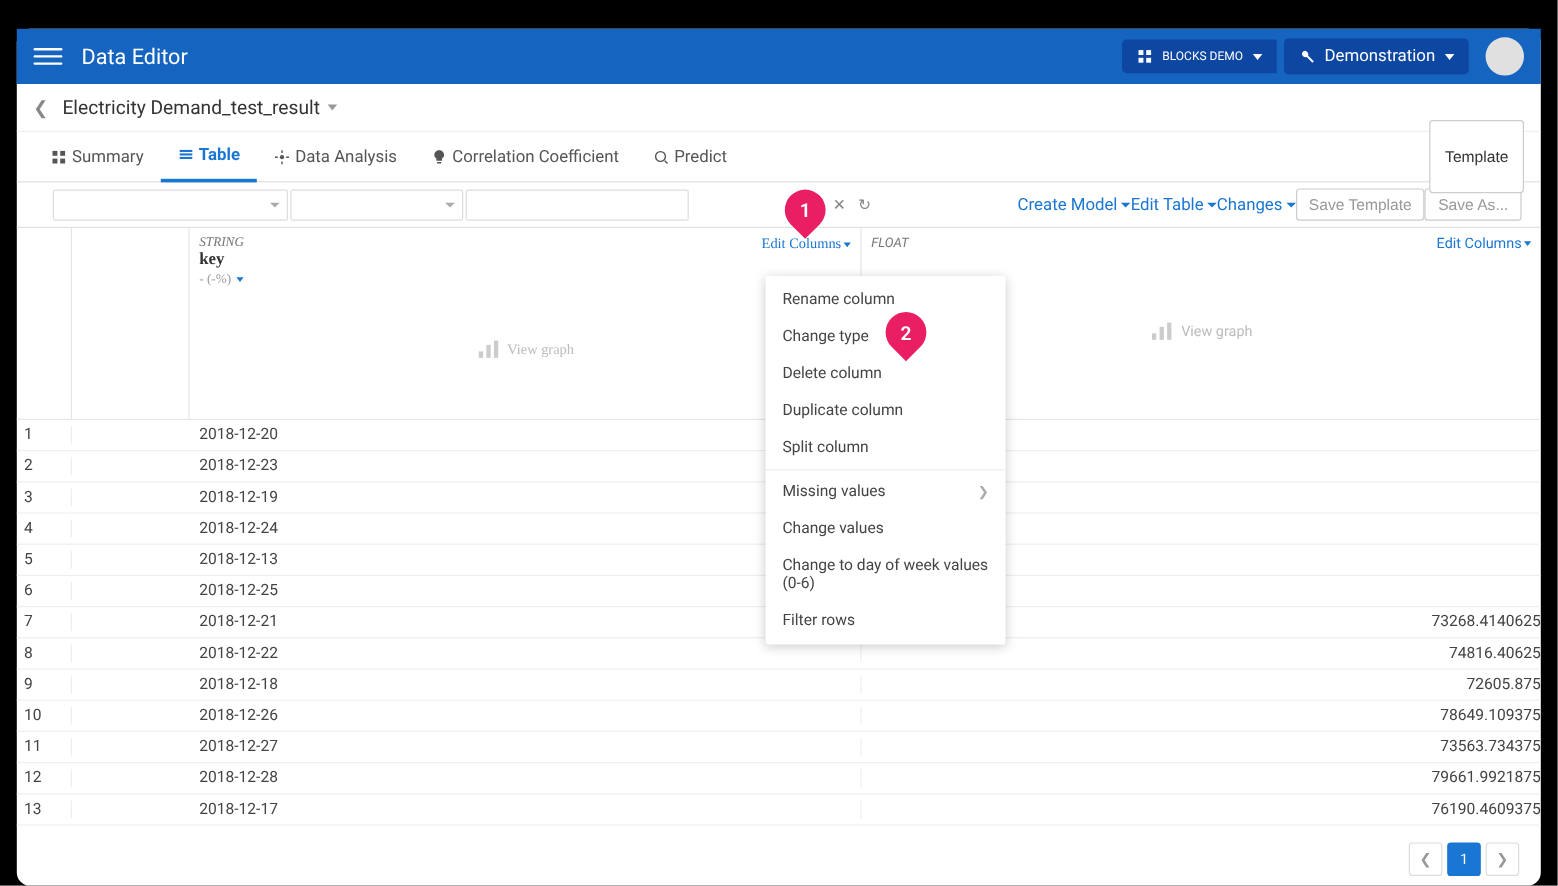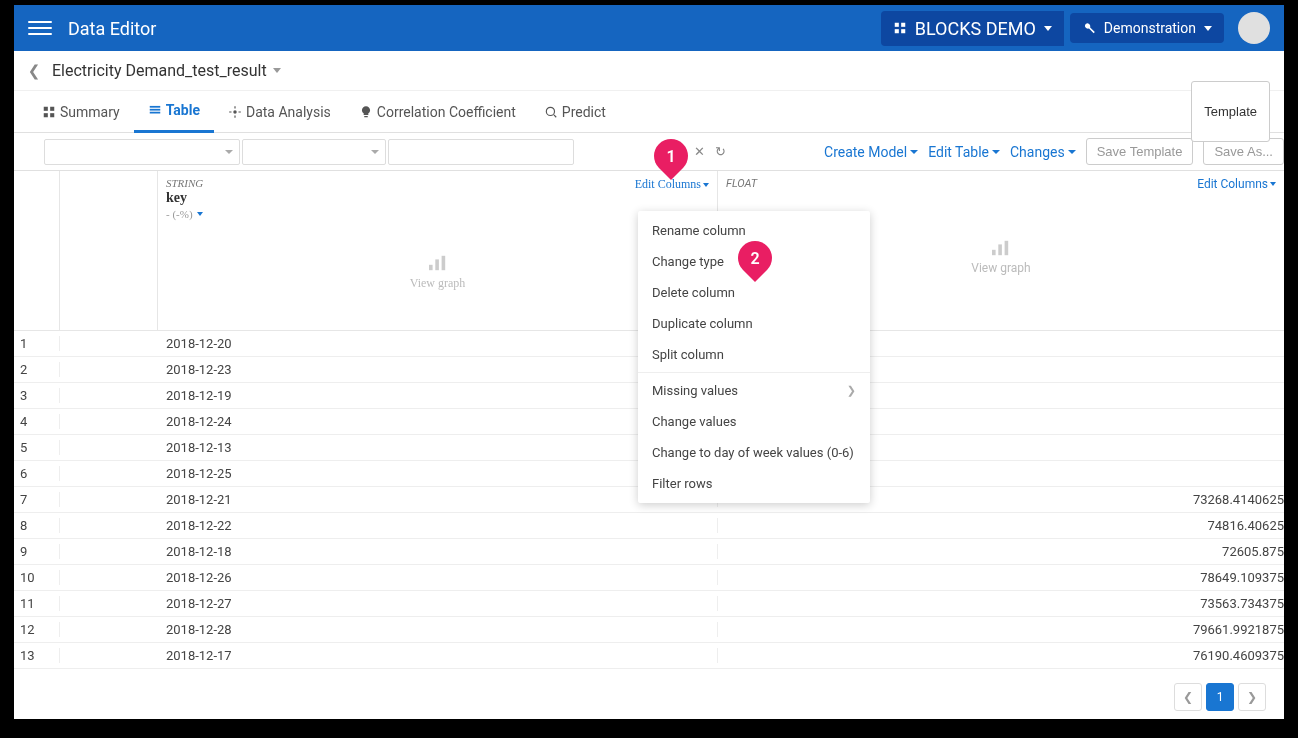--- a/index.html
+++ b/index.html
@@ -1,25 +1,25 @@
 <!DOCTYPE html>
 <html><head>
 <meta charset="utf-8">
 <style>
   * { box-sizing: border-box; margin: 0; padding: 0; }
   body { font-family: -apple-system, BlinkMacSystemFont, "Segoe UI", Roboto, sans-serif; background: #000; width: 1298px; height: 738px; overflow: hidden; position: relative; }
-  .frame { position: absolute; top: 5px; left: 14px; width: 1270px; height: 714px; background: #fff; }
+  .frame { position: absolute; top: 24px; left: 14px; width: 1270px; height: 714px; background: #fff; border-radius: 11px; }
   
   
   .topbar { height: 46px; background: #1565c0; color: #fff; display: flex; align-items: center; padding: 0 14px; }
   .hamburger { width: 24px; height: 24px; cursor: pointer; display: flex; flex-direction: column; justify-content: center; gap: 4px; }
   .hamburger span { display: block; height: 2px; background: #fff; border-radius: 1px; }
   .app-title { font-size: 18px; margin-left: 16px; font-weight: 400; }
   .topbar-right { margin-left: auto; display: flex; align-items: center; gap: 0; }
-  .blocks-demo { background: #0d47a1; padding: 7px 12px; border-radius: 4px 0 0 4px; display: flex; align-items: center; gap: 8px; font-size: 18px; cursor: pointer; }
+  .blocks-demo { background: #0d47a1; padding: 7px 12px; border-radius: 4px 0 0 4px; display: flex; align-items: center; gap: 8px; font-size: 10px; cursor: pointer; }
   .demo-wrench { background: #0d47a1; padding: 7px 12px; margin-left: 6px; border-radius: 4px; display: flex; align-items: center; gap: 8px; font-size: 14px; cursor: pointer; }
   .avatar { width: 32px; height: 32px; border-radius: 50%; background: #e0e0e0; margin-left: 14px; cursor: pointer; }
   .caret-down { width: 0; height: 0; border-left: 4px solid transparent; border-right: 4px solid transparent; border-top: 5px solid #fff; }
   
   
   .crumbbar { height: 40px; display: flex; align-items: center; padding: 0 10px; border-bottom: 1px solid #f0f0f0; }
   .back-chev { width: 20px; text-align: center; color: #888; cursor: pointer; font-size: 15px; }
   .crumb-title { font-size: 16px; color: #333; margin-left: 8px; }
   .crumb-caret { width: 0; height: 0; border-left: 4px solid transparent; border-right: 4px solid transparent; border-top: 5px solid #999; margin-left: 6px; cursor: pointer; }
   
@@ -29,49 +29,49 @@
   .tab.active { color: #1976d2; border-bottom: 3px solid #1976d2; font-weight: 700; }
   .template-btn { margin-left: auto; border: 1px solid #ccc; background: #fff; padding: 22px 12px; border-radius: 3px; font-size: 13px; color: #333; cursor: pointer; }
   
   
   .toolbar-row { height: 38px; display: flex; align-items: center; padding: 0 0 0 30px; border-bottom: 1px solid #e0e0e0; gap: 0; }
   .filter-dd { width: 196px; height: 26px; border: 1px solid #ddd; border-radius: 2px; display: flex; align-items: center; justify-content: flex-end; padding: 0 6px; cursor: pointer; margin-right: 2px; }
   .filter-dd .mini-caret { width:0; height:0; border-left: 4px solid transparent; border-right: 4px solid transparent; border-top: 4px solid #aaa; }
   .search-box { width: 186px; height: 26px; border: 1px solid #ddd; border-radius: 2px; }
   .tool-icons { display: flex; align-items: center; gap: 10px; margin-left: 10px; color: #888; font-size: 13px; }
   .tool-icons span { cursor: pointer; }
-  .toolbar-right { margin-left: auto; display: flex; align-items: center; gap: 10px; padding-right: 0; }
+  .toolbar-right { margin-left: auto; display: flex; align-items: center; padding-right: 16px; }
   .link-dd { color: #1976d2; font-size: 14px; cursor: pointer; display: flex; align-items: center; gap: 3px; }
   .link-dd .mini-caret { width:0; height:0; border-left: 4px solid transparent; border-right: 4px solid transparent; border-top: 4px solid #1976d2; }
   .btn-gray { border: 1px solid #ccc; background: #fff; color: #999; padding: 5px 10px; border-radius: 3px; font-size: 13px; cursor: default; }
   
   
   .table-wrap { position: relative; }
   .col-headers { display: flex; height: 160px; border-bottom: 1px solid #e6e6e6; }
   .rownum-head { width: 46px; border-right: 1px solid #e6e6e6; flex-shrink: 0; }
   .row-expand-head { width: 98px; border-right: 1px solid #e6e6e6; flex-shrink: 0; }
   .col1-head { width: 560px; border-right: 1px solid #e6e6e6; padding: 6px 8px; position: relative; display: flex; flex-direction: column; flex-shrink: 0; font-family: Liberation Serif, serif; }
   .col2-head { flex: 1; padding: 6px 8px; position: relative; display: flex; flex-direction: column; }
   .coltype { font-style: italic; font-size: 11px; color: #777; }
   .colname { font-size: 14px; font-weight: 600; color: #333; margin-top: 1px; }
   .colsub { font-size: 11px; color: #999; margin-top: 2px; display: flex; align-items: center; gap: 4px; }
   .colsub-caret { width:0;height:0;border-left:3px solid transparent;border-right:3px solid transparent;border-top:4px solid #1976d2; }
   .edit-cols-link { position: absolute; top: 6px; right: 8px; color: #1976d2; font-size: 12px; cursor: pointer; display: flex; align-items: center; gap: 2px; }
   .edit-cols-link .mini-caret { width:0;height:0;border-left:3px solid transparent;border-right:3px solid transparent;border-top:4px solid #1976d2; }
-  .view-graph { flex:1; display: flex; flex-direction: column; align-items: center; justify-content: center; color: #bbb; font-size: 12px; gap: 4px; }
+  .view-graph { flex:1; display: flex; flex-direction: row; align-items: center; justify-content: center; color: #bbb; font-size: 12px; gap: 4px; }
   
   .data-rows { }
   .data-row { display: flex; height: 26px; border-bottom: 1px solid #eee; align-items: center; font-size: 13px; color: #444; }
   .data-row .cell-num { width: 46px; border-right: 1px solid #eee; padding-left: 6px; flex-shrink: 0; }
   .data-row .cell-exp { width: 98px; border-right: 1px solid #eee; flex-shrink: 0; }
   .data-row .cell1 { width: 560px; border-right: 1px solid #eee; padding-left: 8px; flex-shrink: 0; }
   .data-row .cell2 { flex: 1; padding-left: 8px; text-align: right; }
   
   
-  .dropdown { position: absolute; top: 206px; left: 624px; width: 232px; background: #fff; box-shadow: 0 2px 10px rgba(0,0,0,0.2); border-radius: 2px; z-index: 10; padding: 4px 0; }
+  .dropdown { position: absolute; top: 206px; left: 624px; width: 200px; background: #fff; box-shadow: 0 2px 10px rgba(0,0,0,0.2); border-radius: 2px; z-index: 10; padding: 4px 0; }
   .dropdown-item { padding: 8px 14px; font-size: 13px; color: #444; cursor: pointer; display: flex; align-items: center; justify-content: space-between; }
   .dropdown-sep { border-top: 1px solid #eee; margin: 2px 0; }
   .submenu-caret { color: #aaa; font-size: 11px; }
   
   
   .pin { position: absolute; width: 34px; height: 42px; z-index: 20; }
   .pin-circle { width: 34px; height: 34px; background: #e91e63; border-radius: 50% 50% 50% 0; transform: rotate(-45deg); display: flex; align-items: center; justify-content: center; }
   .pin-num { transform: rotate(45deg); color: #fff; font-weight: 600; font-size: 16px; }
   
   

